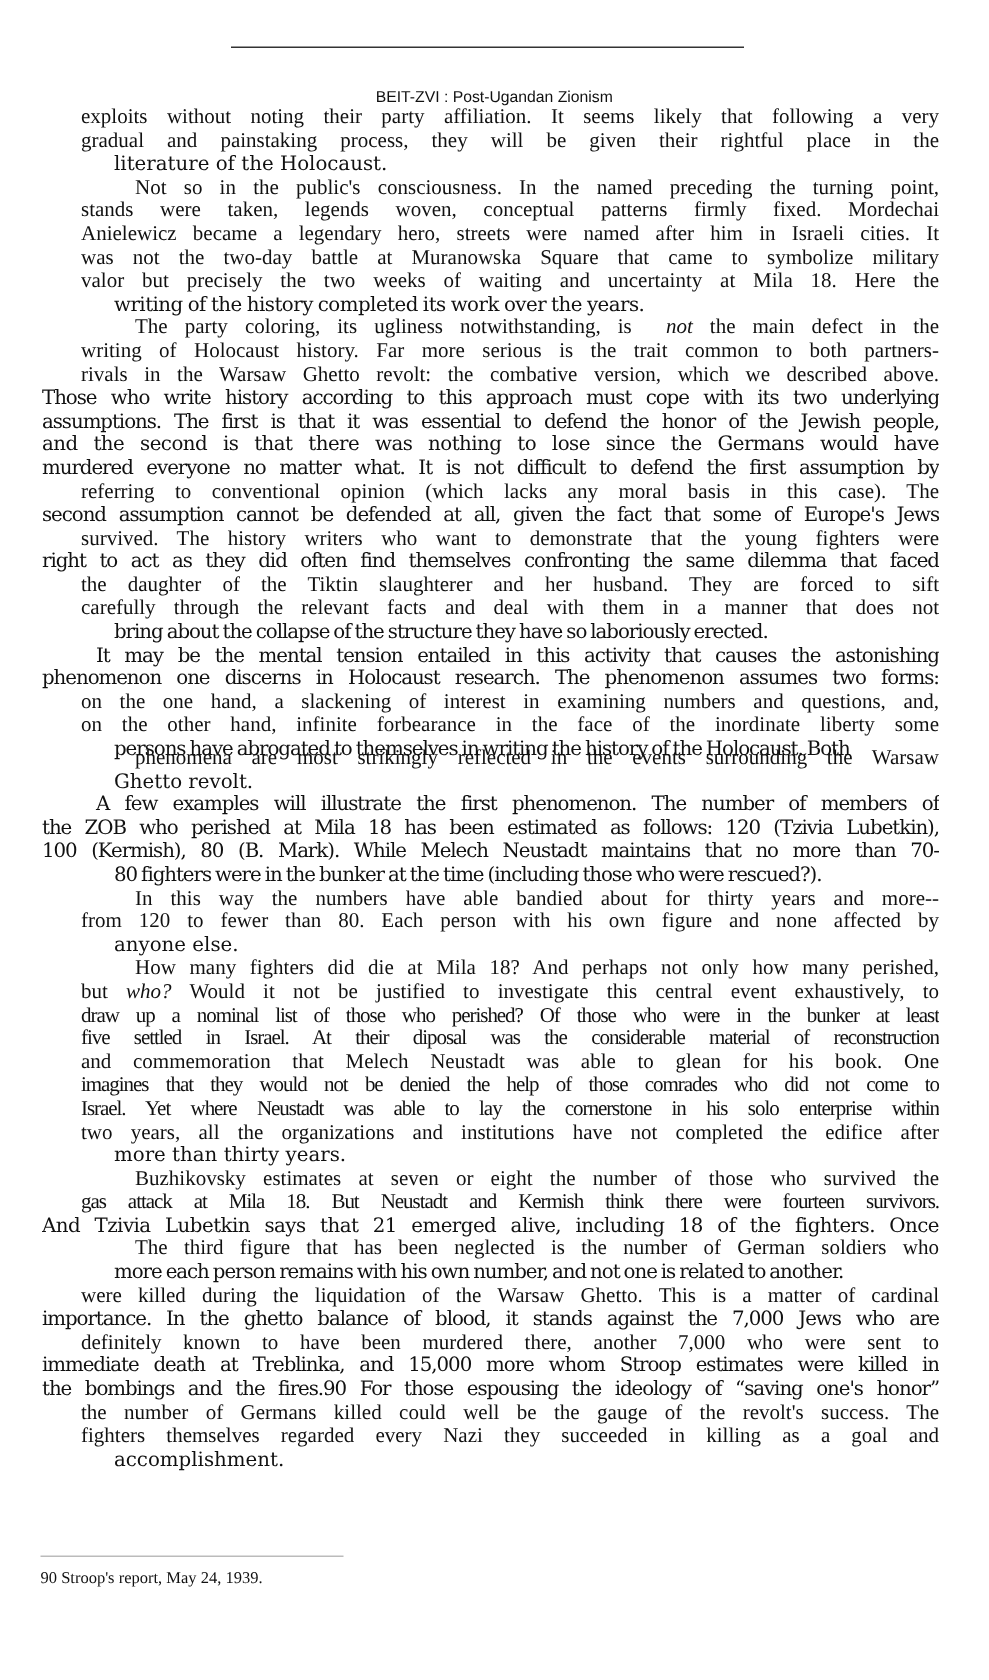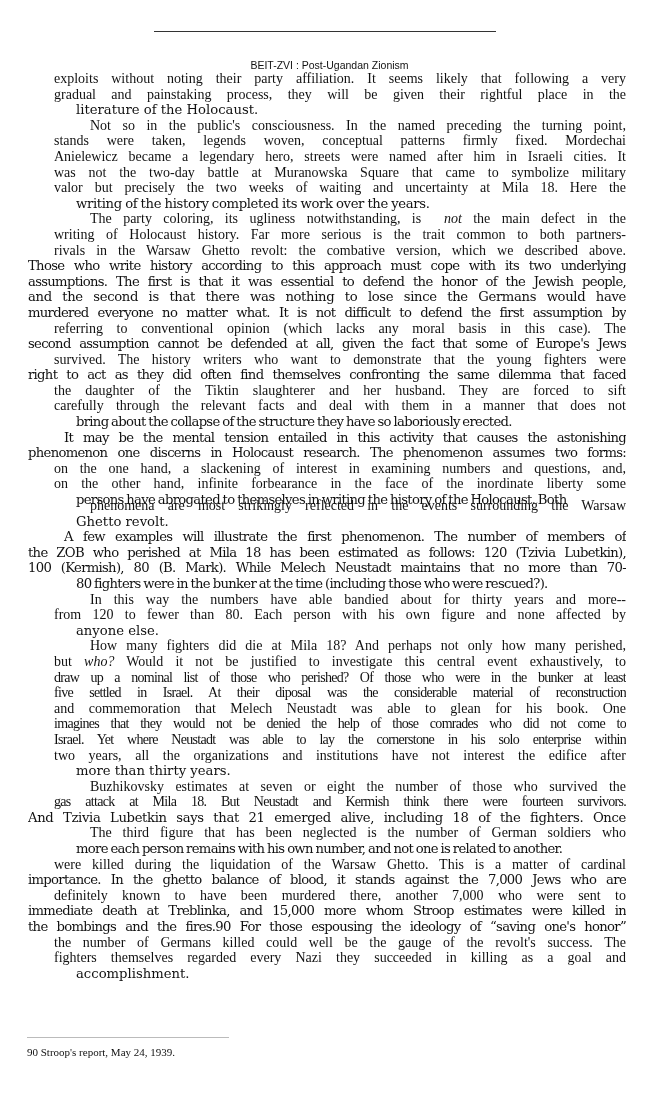--- a/index.html
+++ b/index.html
@@ -145,21 +145,21 @@
   <span class="line indent serif-lib">In this way the numbers have able bandied about for thirty years and more--</span>
   <span class="line serif-lib">from 120 to fewer than 80. Each person with his own figure and none affected by</span>
   <span class="line last">anyone else.</span>
   <span class="line indent serif-lib">How many fighters did die at Mila 18? And perhaps not only how many perished,</span>
   <span class="line serif-lib"><span>but</span> <em>who?</em> <span>Would it not be justified to investigate this central event exhaustively, to</span></span>
   <span class="line tightest serif-lib">draw up a nominal list of those who perished? Of those who were in the bunker at least</span>
   <span class="line tightest serif-lib">five settled in Israel. At their diposal was the considerable material of reconstruction</span>
   <span class="line serif-lib">and commemoration that Melech Neustadt was able to glean for his book. One</span>
   <span class="line tightest serif-lib">imagines that they would not be denied the help of those comrades who did not come to</span>
   <span class="line tightest serif-lib">Israel. Yet where Neustadt was able to lay the cornerstone in his solo enterprise within</span>
-  <span class="line serif-lib">two years, all the organizations and institutions have not interest the edifice after</span>
+  <span class="line serif-lib">two years, all the organizations and institutions have not completed the edifice after</span>
   <span class="line last">more than thirty years.</span>
   <span class="line indent serif-lib">Buzhikovsky estimates at seven or eight the number of those who survived the</span>
   <span class="line tightest serif-lib">gas attack at Mila 18. But Neustadt and Kermish think there were fourteen survivors.</span>
   <span class="line tight">And Tzivia Lubetkin says that 21 emerged alive, including 18 of the fighters. Once</span>
   <span class="line indent serif-lib">The third figure that has been neglected is the number of German soldiers who</span>
   <span class="line last tightest">more each person remains with his own number, and not one is related to another.</span>
   <span class="line serif-lib">were killed during the liquidation of the Warsaw Ghetto. This is a matter of cardinal</span>
   <span class="line tightest">importance. In the ghetto balance of blood, it stands against the 7,000 Jews who are</span>
   <span class="line serif-lib">definitely known to have been murdered there, another 7,000 who were sent to</span>
   <span class="line tightest">immediate death at Treblinka, and 15,000 more whom Stroop estimates were killed in</span>

